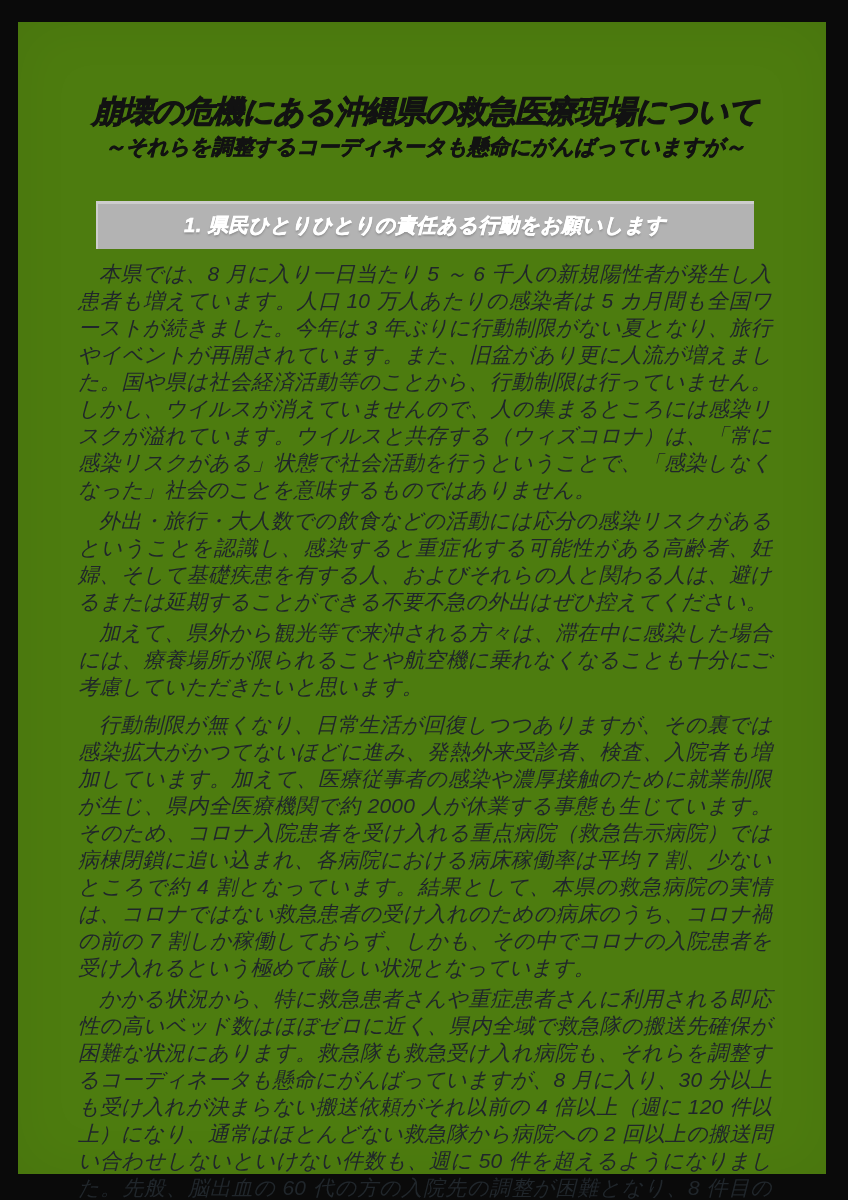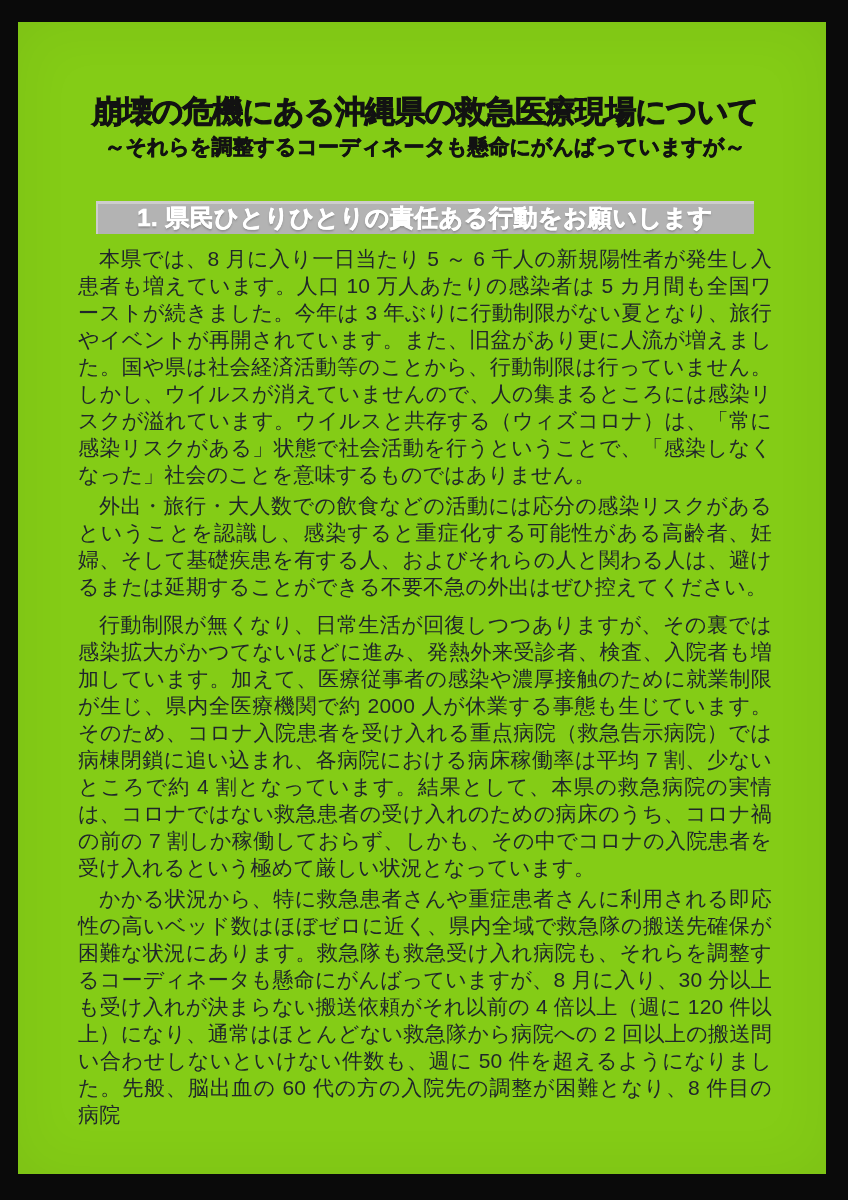--- a/index.html
+++ b/index.html
@@ -18,22 +18,23 @@
     position: absolute;
     inset: 0;
     background: #0a0a0a;
   }
   .page {
     position: absolute;
     left: 18px;
     top: 22px;
     width: 808px;
     height: 1152px;
-    background: #84cc16;
+    background: #4d7c0f;
     box-shadow: inset 0 0 60px rgba(0,0,0,0.06);
+    font-style: italic;
   }
   .content {
     padding: 0 54px 0 60px;
   }
   header.doc-header {
     margin-top: 70px;
     text-align: center;
     color: #121212;
   }
   .doc-title {
@@ -47,29 +48,29 @@
   .doc-subtitle {
     margin: 0;
     font-size: 21px;
     line-height: 30px;
     font-weight: 900;
     letter-spacing: 0;
     -webkit-text-stroke: 0.7px #121212;
   }
   .band {
     width: 658px;
-    height: 33px;
+    height: 48px;
     margin: 39px auto 0 auto;
     background: #b3b3b3;
     box-shadow: inset 2px 3px 0 #cdcdcd;
     display: flex;
     align-items: center;
     justify-content: center;
     color: #ffffff;
-    font-size: 24px;
+    font-size: 20px;
     font-weight: 800;
     letter-spacing: 0.5px;
     -webkit-text-stroke: 0.6px #ffffff;
     text-shadow: 0 2px 2px rgba(70,70,70,0.35);
   }
   .band-2 {
     margin-top: 57px;
   }
   .body-text {
     margin-top: 11px;
@@ -95,20 +96,21 @@
       <header class="doc-header">
         <h1 class="doc-title">崩壊の危機にある沖縄県の救急医療現場について</h1>
         <h2 class="doc-subtitle">～それらを調整するコーディネータも懸命にがんばっていますが～</h2>
       </header>
 
       <section>
         <div class="band band-1">1. 県民ひとりひとりの責任ある行動をお願いします</div>
         <div class="body-text">
           <p>本県では、8 月に入り一日当たり 5 ～ 6 千人の新規陽性者が発生し入患者も増えています。人口 10 万人あたりの感染者は 5 カ月間も全国ワーストが続きました。今年は 3 年ぶりに行動制限がない夏となり、旅行やイベントが再開されています。また、旧盆があり更に人流が増えました。国や県は社会経済活動等のことから、行動制限は行っていません。しかし、ウイルスが消えていませんので、人の集まるところには感染リスクが溢れています。ウイルスと共存する（ウィズコロナ）は、「常に感染リスクがある」状態で社会活動を行うということで、「感染しなくなった」社会のことを意味するものではありません。</p>
           <p>外出・旅行・大人数での飲食などの活動には応分の感染リスクがあるということを認識し、感染すると重症化する可能性がある高齢者、妊婦、そして基礎疾患を有する人、およびそれらの人と関わる人は、避けるまたは延期することができる不要不急の外出はぜひ控えてください。</p>
+          <p>加えて、県外から観光等で来沖される方々は、滞在中に感染した場合には、療養場所が限られることや航空機に乗れなくなることも十分にご考慮していただきたいと思います。</p>
         </div>
       </section>
 
       <section>
         <div class="body-text">
           <p>行動制限が無くなり、日常生活が回復しつつありますが、その裏では感染拡大がかつてないほどに進み、発熱外来受診者、検査、入院者も増加しています。加えて、医療従事者の感染や濃厚接触のために就業制限が生じ、県内全医療機関で約 2000 人が休業する事態も生じています。そのため、コロナ入院患者を受け入れる重点病院（救急告示病院）では病棟閉鎖に追い込まれ、各病院における病床稼働率は平均 7 割、少ないところで約 4 割となっています。結果として、本県の救急病院の実情は、コロナではない救急患者の受け入れのための病床のうち、コロナ禍の前の 7 割しか稼働しておらず、しかも、その中でコロナの入院患者を受け入れるという極めて厳しい状況となっています。</p>
           <p>かかる状況から、特に救急患者さんや重症患者さんに利用される即応性の高いベッド数はほぼゼロに近く、県内全域で救急隊の搬送先確保が困難な状況にあります。救急隊も救急受け入れ病院も、それらを調整するコーディネータも懸命にがんばっていますが、8 月に入り、30 分以上も受け入れが決まらない搬送依頼がそれ以前の 4 倍以上（週に 120 件以上）になり、通常はほとんどない救急隊から病院への 2 回以上の搬送問い合わせしないといけない件数も、週に 50 件を超えるようになりました。先般、脳出血の 60 代の方の入院先の調整が困難となり、8 件目の病院</p>
         </div>
       </section>
 

